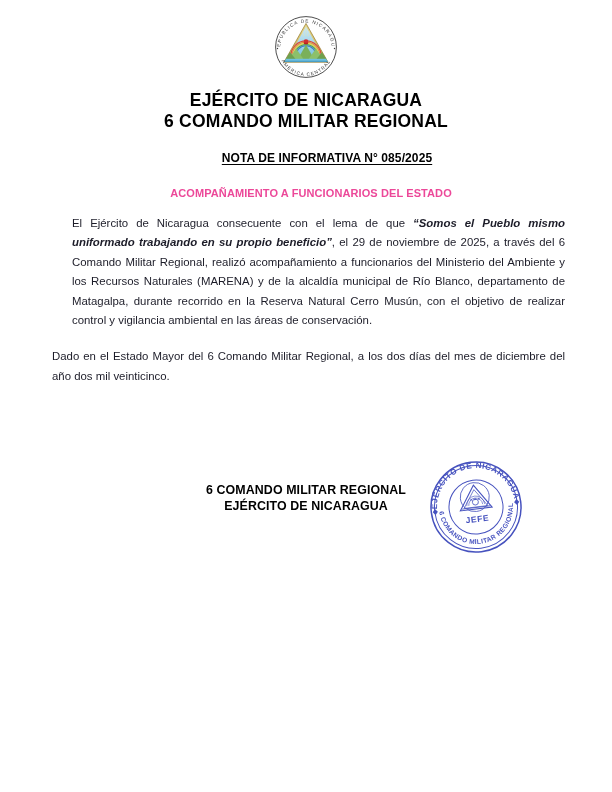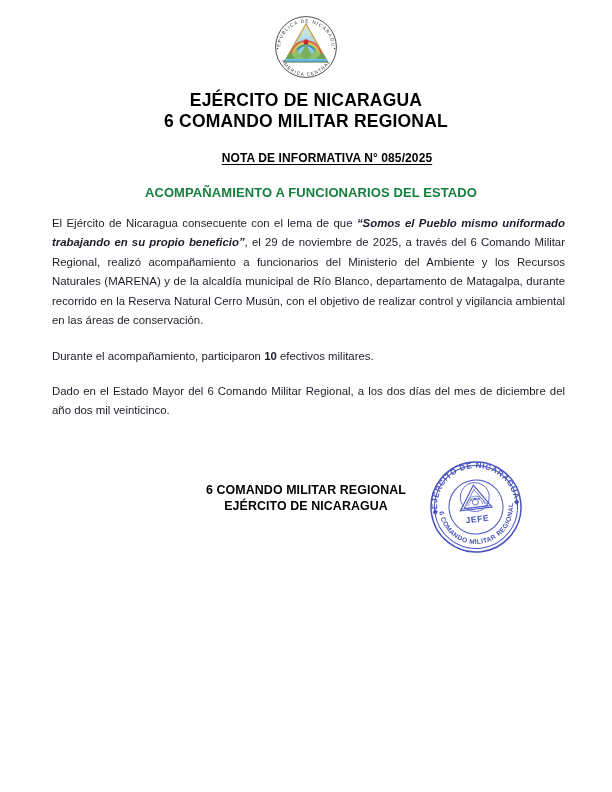--- a/index.html
+++ b/index.html
@@ -73,43 +73,43 @@
   }
 
   .subject-line {
     position: absolute;
     top: 183px;
     left: 0;
     width: 612px;
     text-align: center;
   }
   .subject-text {
-    font-size: 13px;
-    font-weight: bold;
-    color: #15803d;
+    font-size: 11px;
+    font-weight: bold;
+    color: #ec4899;
     letter-spacing: 0.1px;
     margin-left: 10px;
   }
 
   
   .body-block {
     position: absolute;
     top: 214px;
     left: 52px;
     width: 513px;
   }
   .para {
     font-size: 11.4px;
     line-height: 19.4px;
     text-align: justify;
     text-justify: inter-word;
     margin: 0 0 13px 0;
     color: #1c1c28;
   }
-  .para.lead { margin-bottom: 17px; }
+  .para.lead { margin-bottom: 17px; margin-left: 20px; }
   .para.tight { margin-bottom: 15px; }
   .para:last-child { margin-bottom: 7px; }
   .para b { font-weight: bold; }
   .quote {
     font-weight: bold;
     font-style: italic;
   }
 
   
   .sign-block {
@@ -217,21 +217,20 @@
   </div>
 
   <div class="subject-line">
     <span class="subject-text">ACOMPAÑAMIENTO A FUNCIONARIOS DEL ESTADO</span>
   </div>
 
   <div class="body-block">
 
     <p class="para lead"><span>El Ejército de Nicaragua consecuente con el lema de que </span><span class="quote">“Somos el Pueblo mismo uniformado trabajando en su propio beneficio”</span><span>, el 29 de noviembre de 2025, a través del 6 Comando Militar Regional, realizó acompañamiento a funcionarios del Ministerio del Ambiente y los Recursos Naturales (MARENA) y de la alcaldía municipal de Río Blanco, departamento de Matagalpa, durante recorrido en la Reserva Natural Cerro Musún, con el objetivo de realizar control y vigilancia ambiental en las áreas de conservación.</span></p>
 
-    <p class="para tight"><span>Durante el acompañamiento, participaron </span><b>10</b><span> efectivos militares.</span></p>
 
 
 
     <p class="para">Dado en el Estado Mayor del 6 Comando Militar Regional, a los dos días del mes de diciembre del año dos mil veinticinco.</p>
   </div>
 
   <div class="sign-block">
     <div class="sign-line">6 COMANDO MILITAR REGIONAL</div>
     <div class="sign-line">EJÉRCITO DE NICARAGUA</div>
   </div>

